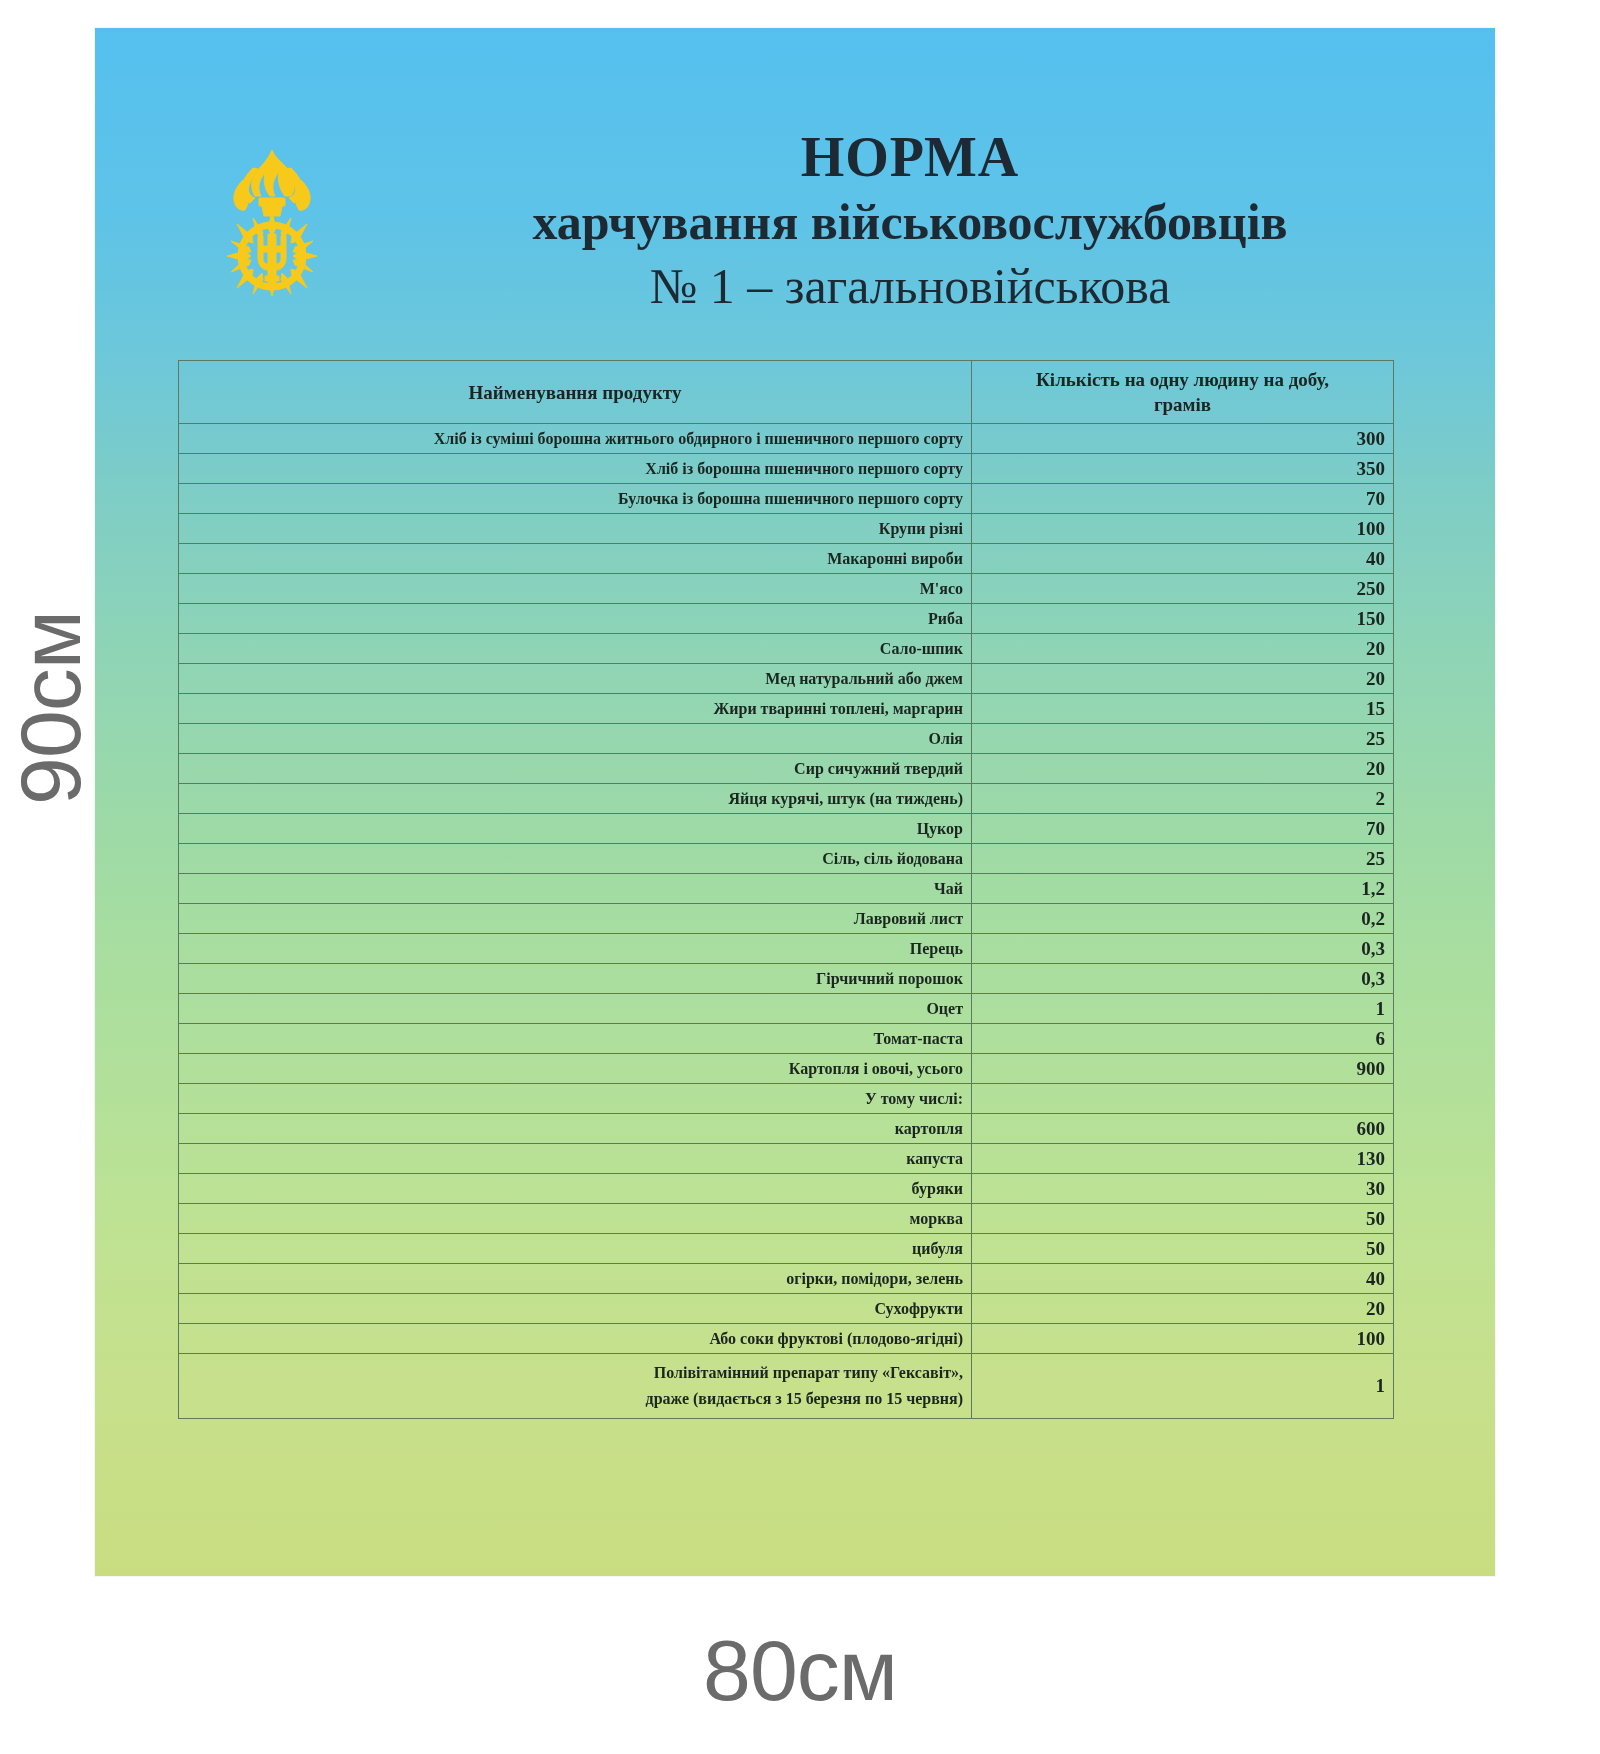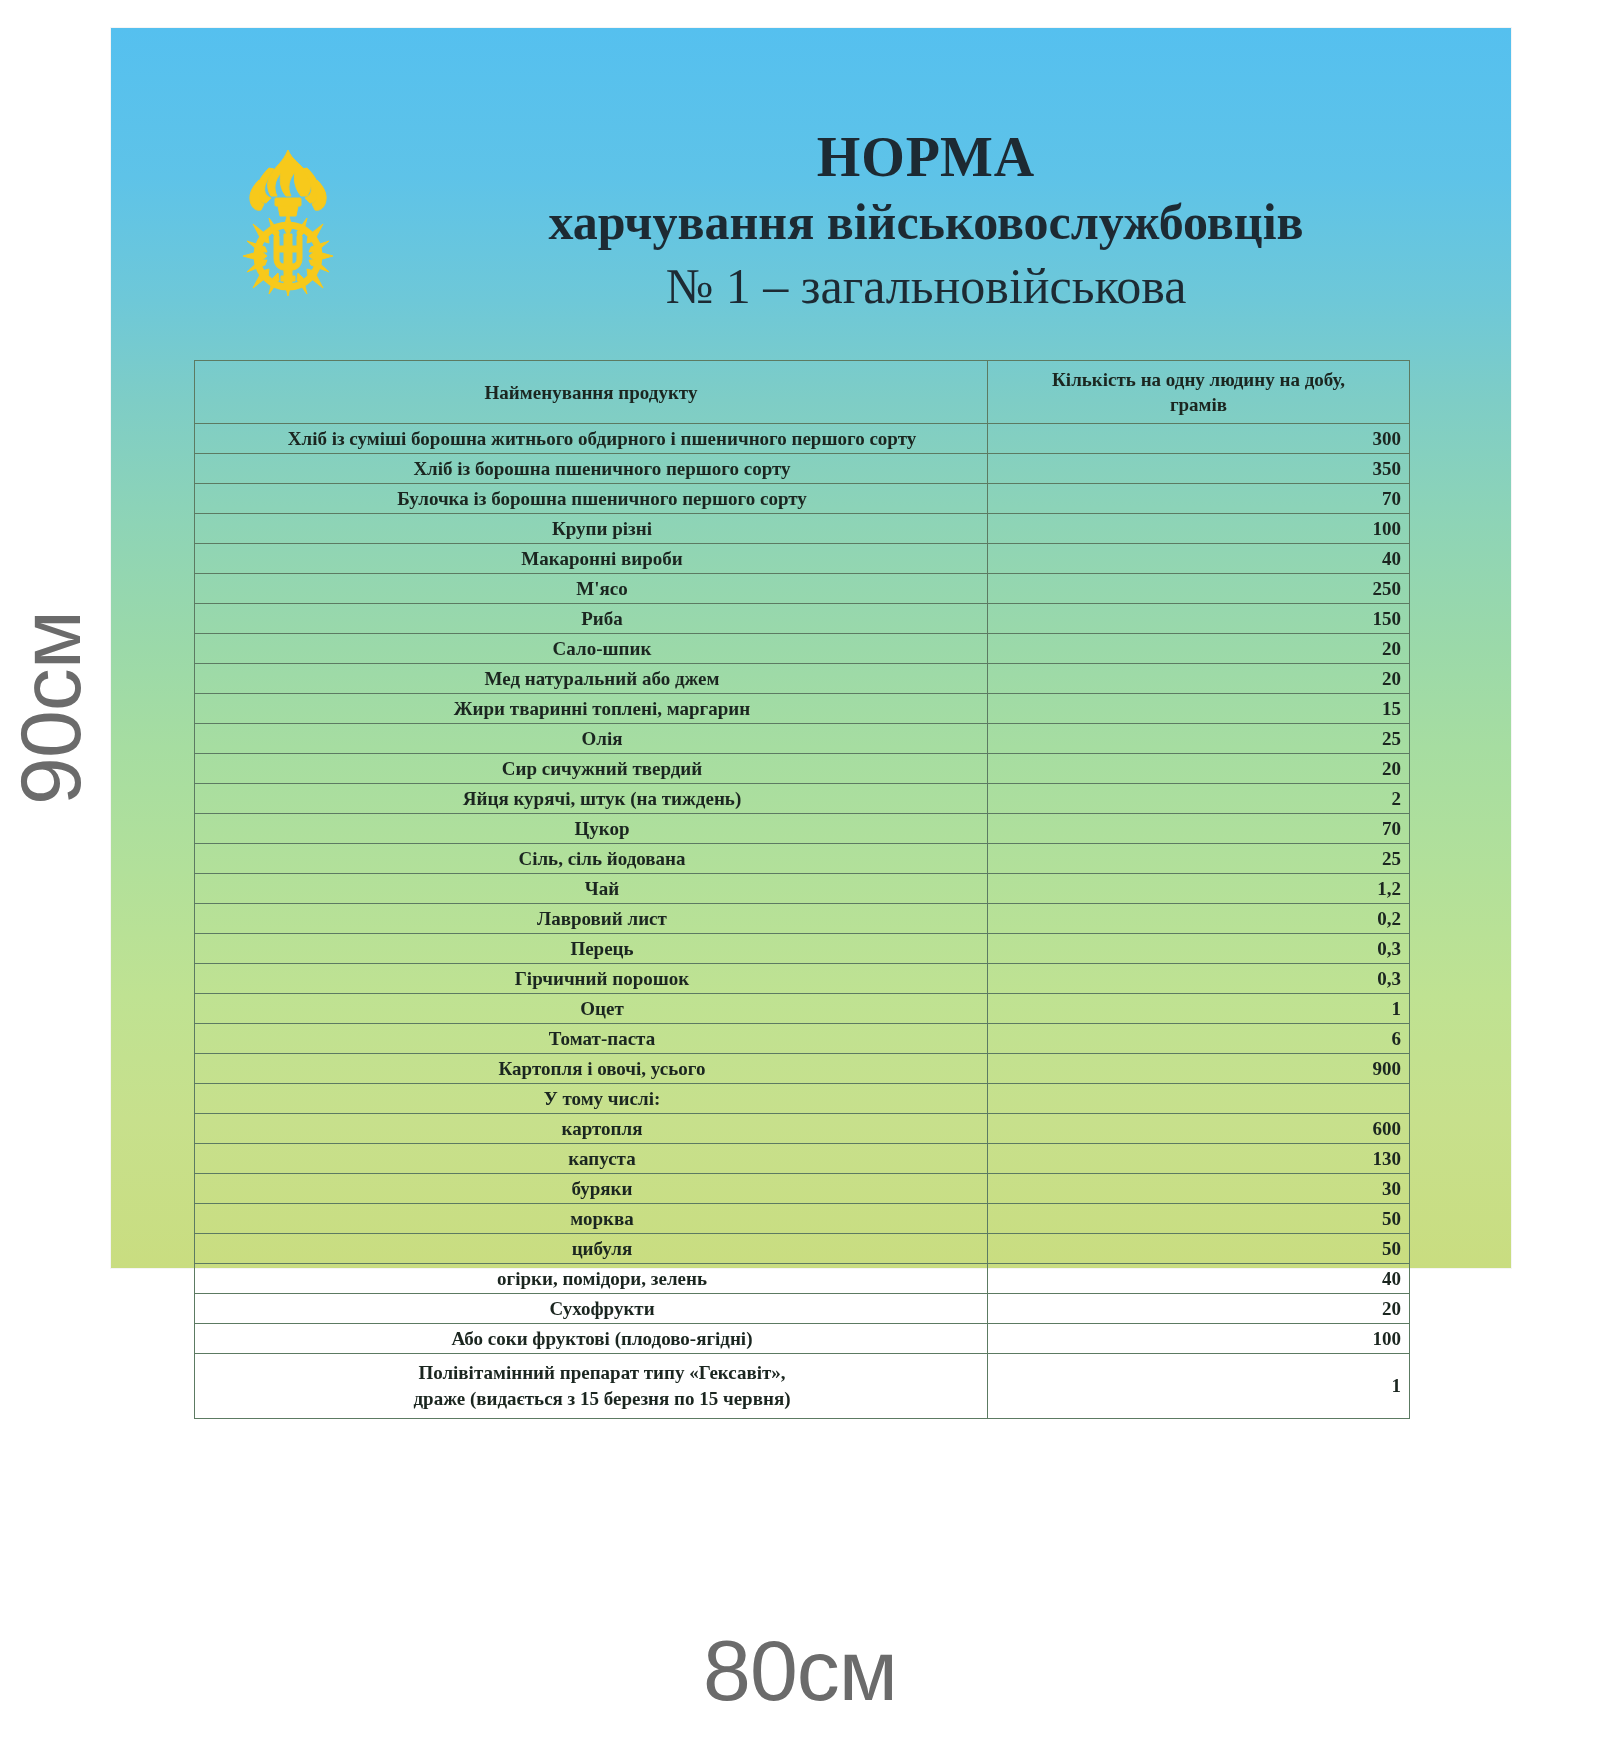--- a/index.html
+++ b/index.html
@@ -43,24 +43,24 @@
     top: 1622px;
     width: 1600px;
     font-size: 86px;
     line-height: 96px;
     text-align: center;
   }
 
   
   #poster {
     position: absolute;
-    left: 111px;
+    left: 95px;
     top: 28px;
     width: 1400px;
-    height: 1240px;
+    height: 1548px;
     background: linear-gradient(180deg,
         #55c0ef 0%,
         #5ec3e8 12%,
         #6ec8d8 22%,
         #7ecdc6 30%,
         #8ed4b6 40%,
         #9bd9a9 50%,
         #a6dda1 58%,
         #b2e09a 68%,
         #bfe292 78%,
@@ -135,23 +135,23 @@
   #norm-table thead th {
     height: 58px;
     font-size: 19px;
     line-height: 25px;
     text-align: center;
     padding: 6px 10px;
   }
 
   #norm-table tbody td.name {
     height: 30px;
-    font-size: 19px;
+    font-size: 16px;
     line-height: 22px;
-    text-align: center;
+    text-align: right;
     padding: 2px 8px 2px 30px;
     white-space: nowrap;
   }
   #norm-table tbody td.qty {
     height: 30px;
     font-size: 19px;
     line-height: 22px;
     text-align: right;
     padding: 2px 8px;
   }

